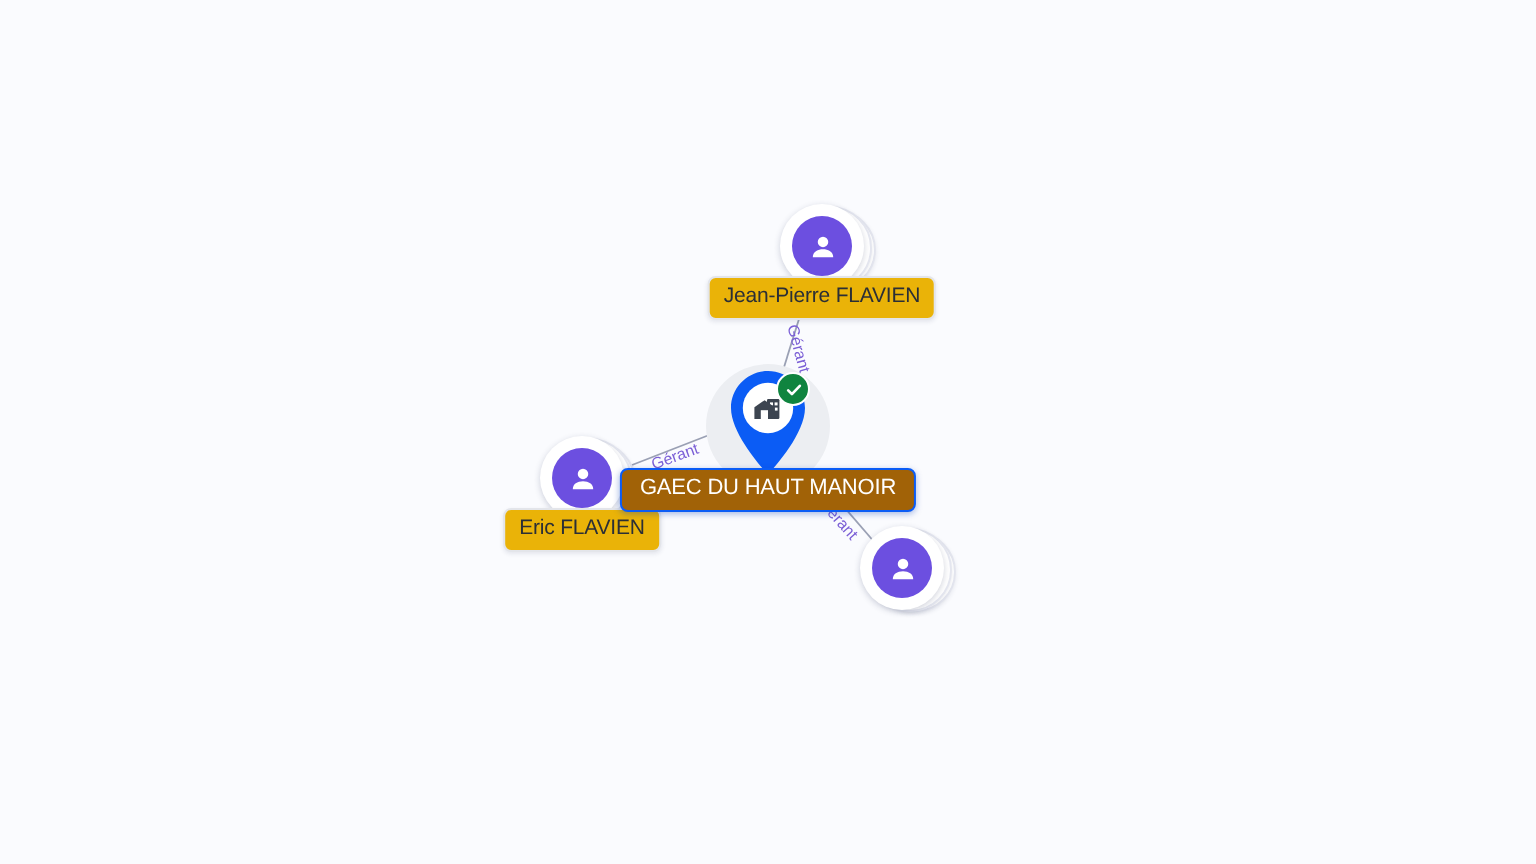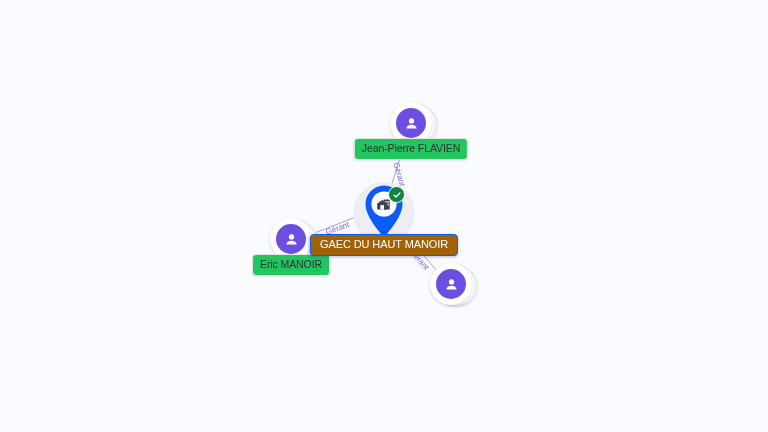--- a/index.html
+++ b/index.html
@@ -116,21 +116,21 @@
     position: absolute;
     transform: translate(-50%, 0);
     white-space: nowrap;
     font-size: 10.5px;
     line-height: 1;
     padding: 4px 7px 5px 7px;
     border-radius: 4px;
     letter-spacing: -0.1px;
   }
   .label.person-label {
-    background: #22c55e;
+    background: #eab308;
     color: #2b2f36;
     border: 1px solid #e3e5ea;
     box-shadow: 0 1px 2px rgba(40,50,90,.10);
   }
   .label.company-label {
     background: #a16207;
     color: #ffffff;
     border: 1px solid #0b5cf5;
     font-size: 11px;
     padding: 4px 9px 5px 9px;
@@ -201,21 +201,21 @@
       <div class="person-ring">
         <div class="person-disc">
           <svg width="17" height="17" viewBox="0 0 24 24" fill="#ffffff">
             <circle cx="12" cy="8.4" r="3.7"></circle>
             <path d="M4.8 19.2c0-3.7 3.2-5.6 7.2-5.6s7.2 1.9 7.2 5.6z"></path>
           </svg>
         </div>
       </div>
     </div>
   </div>
-  <div class="label person-label" style="left:291px; top:254px;">Eric MANOIR</div>
+  <div class="label person-label" style="left:291px; top:254px;">Eric FLAVIEN</div>
 
   <div class="node" style="left:451px; top:284px;">
     <div class="person-stack">
       <div class="card-back b2"></div>
       <div class="card-back b1"></div>
       <div class="person-ring">
         <div class="person-disc">
           <svg width="17" height="17" viewBox="0 0 24 24" fill="#ffffff">
             <circle cx="12" cy="8.4" r="3.7"></circle>
             <path d="M4.8 19.2c0-3.7 3.2-5.6 7.2-5.6s7.2 1.9 7.2 5.6z"></path>

